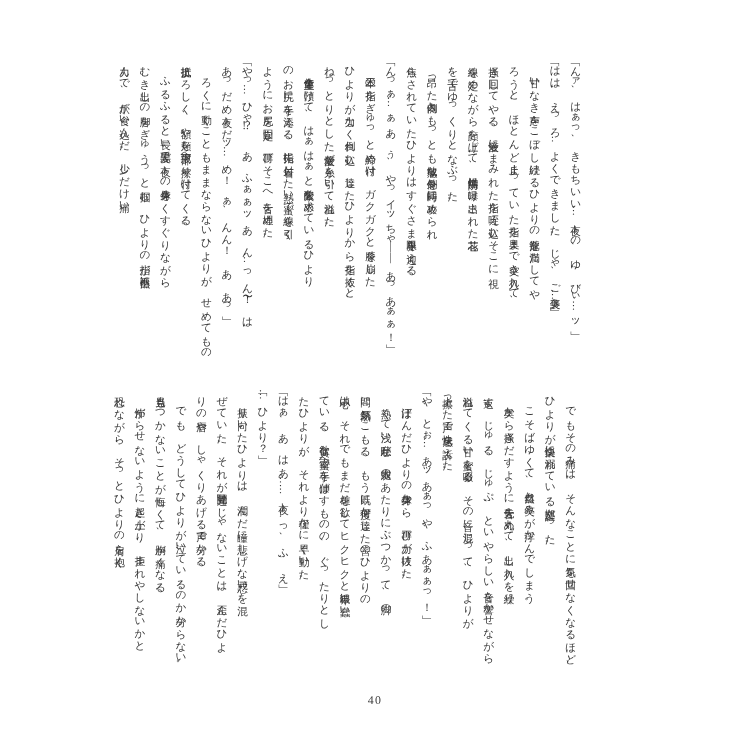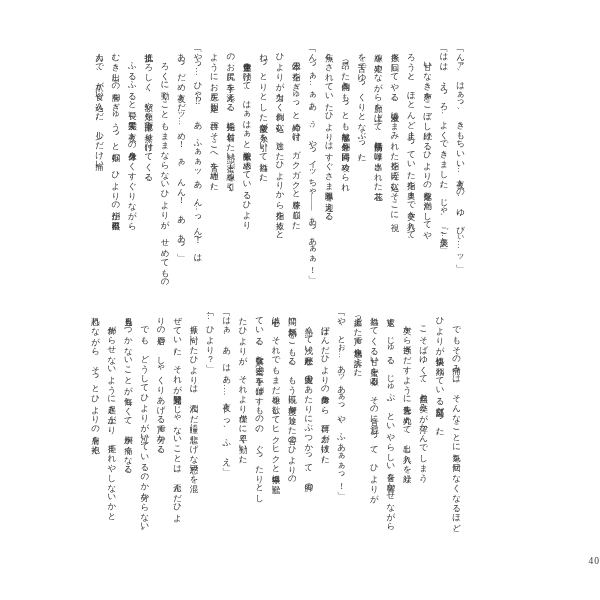--- a/index.html
+++ b/index.html
@@ -37,21 +37,21 @@
   }
   .line {
     line-height: 16.4px;
     white-space: nowrap;
   }
   .page-number {
     position: absolute;
     top: 556px;
     left: 0;
     width: 600px;
-    text-align: right;
+    text-align: center;
     font-size: 9.5px;
     color: #3a3a3a;
     letter-spacing: 1px;
   }
 </style>
 </head>
 <body>
 
 <div class="page">
   <div class="text-block block-top">

